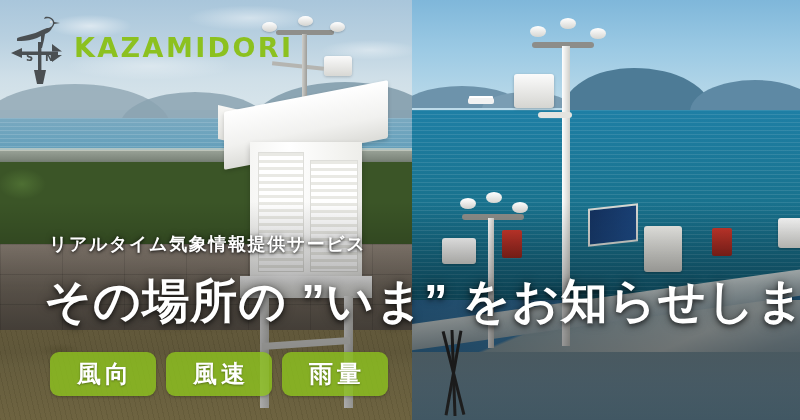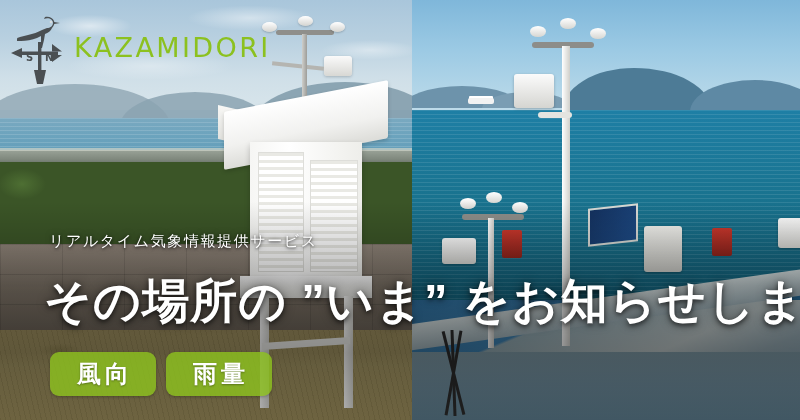--- a/index.html
+++ b/index.html
@@ -149,27 +149,27 @@
   .rb2{left:300px;top:228px;}
 
   
   .vignette{position:absolute;inset:0;
     background:linear-gradient(180deg,rgba(0,0,0,0) 48%,rgba(0,0,0,.30) 68%,rgba(0,0,0,.42) 84%,rgba(0,0,0,.30) 100%);
     pointer-events:none;}
 
   
   .logo{position:absolute;left:8px;top:8px;display:flex;align-items:center;gap:8px;}
   .logo-icon{width:58px;height:78px;display:block;}
-  .logo-text{font-size:27px;font-weight:400;letter-spacing:2.4px;
+  .logo-text{font-size:27px;font-weight:700;letter-spacing:2.4px;
     color:#8CC11F;line-height:1;white-space:nowrap;
     font-family:"DejaVu Sans","Liberation Sans",sans-serif;}
 
   
   .subtitle{position:absolute;left:49px;top:232px;
-    font-size:15px;font-weight:normal;color:#ffffff;letter-spacing:1.6px;white-space:nowrap;
+    font-size:18px;font-weight:bold;color:#ffffff;letter-spacing:1.6px;white-space:nowrap;
     text-shadow:0 1px 3px rgba(0,0,0,.75),0 0 6px rgba(0,0,0,.5);}
   .headline{position:absolute;left:44px;top:270px;
     font-size:47px;font-weight:bold;color:#ffffff;letter-spacing:1px;white-space:nowrap;
     text-shadow:0 2px 5px rgba(0,0,0,.65),0 0 12px rgba(0,0,0,.45);}
 
   
   .badges{position:absolute;left:50px;top:352px;display:flex;gap:10px;}
   .badge{width:106px;height:44px;border-radius:9px;
     background:rgba(140,193,31,.82);
     display:flex;align-items:center;justify-content:center;
@@ -288,16 +288,17 @@
       <text x="37" y="53" font-family="DejaVu Sans, sans-serif" font-size="10" font-weight="bold" fill="#4a4f52">N</text>
     </svg>
     <span class="logo-text">KAZAMIDORI</span>
   </div>
 
   <div class="subtitle">リアルタイム気象情報提供サービス</div>
   <div class="headline">その場所の ”いま” をお知らせします。</div>
 
   <div class="badges">
     <div class="badge">風向</div>
+    <div class="badge">風速</div>
     <div class="badge">雨量</div>
   </div>
 
 </div>
 
 </body></html>

